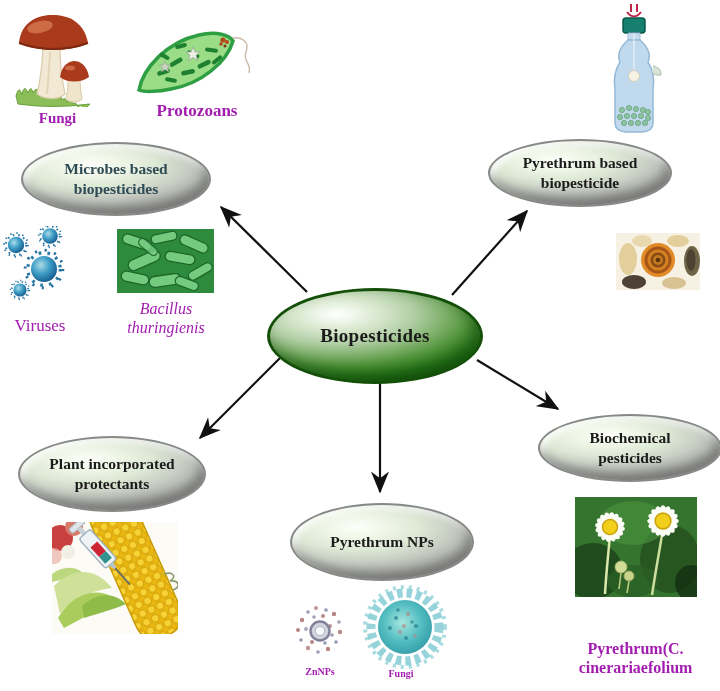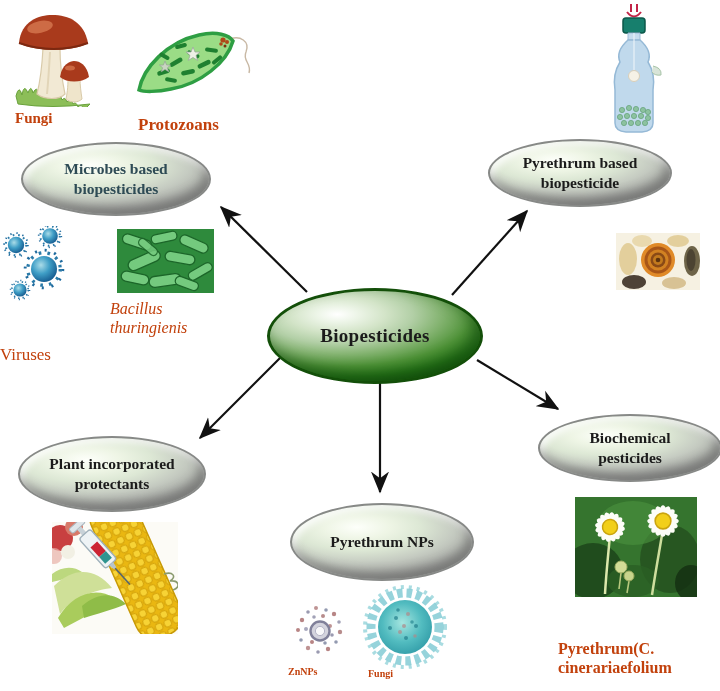--- a/index.html
+++ b/index.html
@@ -12,24 +12,24 @@
     background:radial-gradient(ellipse 92% 82% at 36% 30%, #fdfffa 0%, #eef5e5 20%, #dde8d5 38%, #c6ccc2 58%, #a9aba7 78%, #929492 96%);
     border:2px solid #878987;
     box-shadow:inset -5px -7px 10px rgba(70,70,70,0.45), inset 3px 4px 7px rgba(255,255,255,0.85);}
   .node.green{
     background:radial-gradient(ellipse 95% 85% at 32% 26%, #ffffff 0%, #edf5e8 10%, #d3e4c8 24%, #b2cfa6 38%, #85b472 52%, #4f9338 68%, #2a7a1a 82%, #195d0d 96%);
     border:3px solid #134f09;
     box-shadow:inset -7px -8px 14px rgba(8,58,8,0.5);}
   .node-label{font-weight:bold;font-size:15.5px;line-height:1.28;color:#1b1b1b;max-width:152px;}
   .center .node-label{font-size:19px;max-width:192px;letter-spacing:.3px;}
   .teal{color:#2e4b55;}
-  .caption{position:absolute;color:#c2410c;line-height:1.18;}
+  .caption{position:absolute;text-align:center;color:#a21caf;line-height:1.18;}
   .cap-bold{font-weight:bold;}
   .cap-italic{font-style:italic;}
-  .fs14{font-size:10px;} .fs15{font-size:15px;} .fs16{font-size:16px;} .fs17{font-size:17px;margin-top:14px;}
+  .fs14{font-size:10px;} .fs15{font-size:15px;} .fs16{font-size:16px;} .fs17{font-size:17px;}
   svg{display:block;}
 </style>
 </head>
 <body>
 
 <div class="canvas">
 
   <svg class="layer" width="720" height="691" viewBox="0 0 720 691">
     <defs>
       <marker id="ah" viewBox="0 0 10 9" refX="9.3" refY="4.5" markerWidth="10" markerHeight="9" orient="auto" markerUnits="strokeWidth">
@@ -99,21 +99,21 @@
         <circle r="12.5" fill="none" stroke="#2a7aa8" stroke-width="2.5" stroke-dasharray="2 4.8"></circle>
         <circle r="14.5" fill="none" stroke="#1e6a9e" stroke-width="2.2" stroke-dasharray="1.6 6"></circle>
         <circle r="10" fill="url(#vg)"></circle>
       </g>
     </defs>
     <use href="#vp" transform="translate(14 19) scale(0.82)"></use>
     <use href="#vp" transform="translate(48 10) scale(0.78)"></use>
     <use href="#vp" transform="translate(42 43) scale(1.3)"></use>
     <use href="#vp" transform="translate(18 64) scale(0.66)"></use>
   </svg>
-  <div class="caption fs17" style="left:0px;top:331px;width:80px">Viruses</div>
+  <div class="caption fs17" style="left:0px;top:316px;width:80px">Viruses</div>
 
   <svg class="illus" style="left:117px;top:229px" width="97" height="64" viewBox="0 0 97 64">
     <rect width="97" height="64" fill="#2e8a3c"></rect>
     <g fill="#74ca7e" stroke="#1c6629" stroke-width="1.3">
       <rect x="5" y="8" width="30" height="10" rx="5" transform="rotate(18 20 13)"></rect>
       <rect x="34" y="4" width="26" height="9" rx="4.5" transform="rotate(-12 47 8)"></rect>
       <rect x="62" y="10" width="30" height="10" rx="5" transform="rotate(24 77 15)"></rect>
       <rect x="10" y="26" width="34" height="11" rx="5.5" transform="rotate(-24 27 31)"></rect>
       <rect x="48" y="24" width="30" height="10" rx="5" transform="rotate(10 63 29)"></rect>
       <rect x="70" y="38" width="26" height="9" rx="4.5" transform="rotate(-30 83 42)"></rect>

